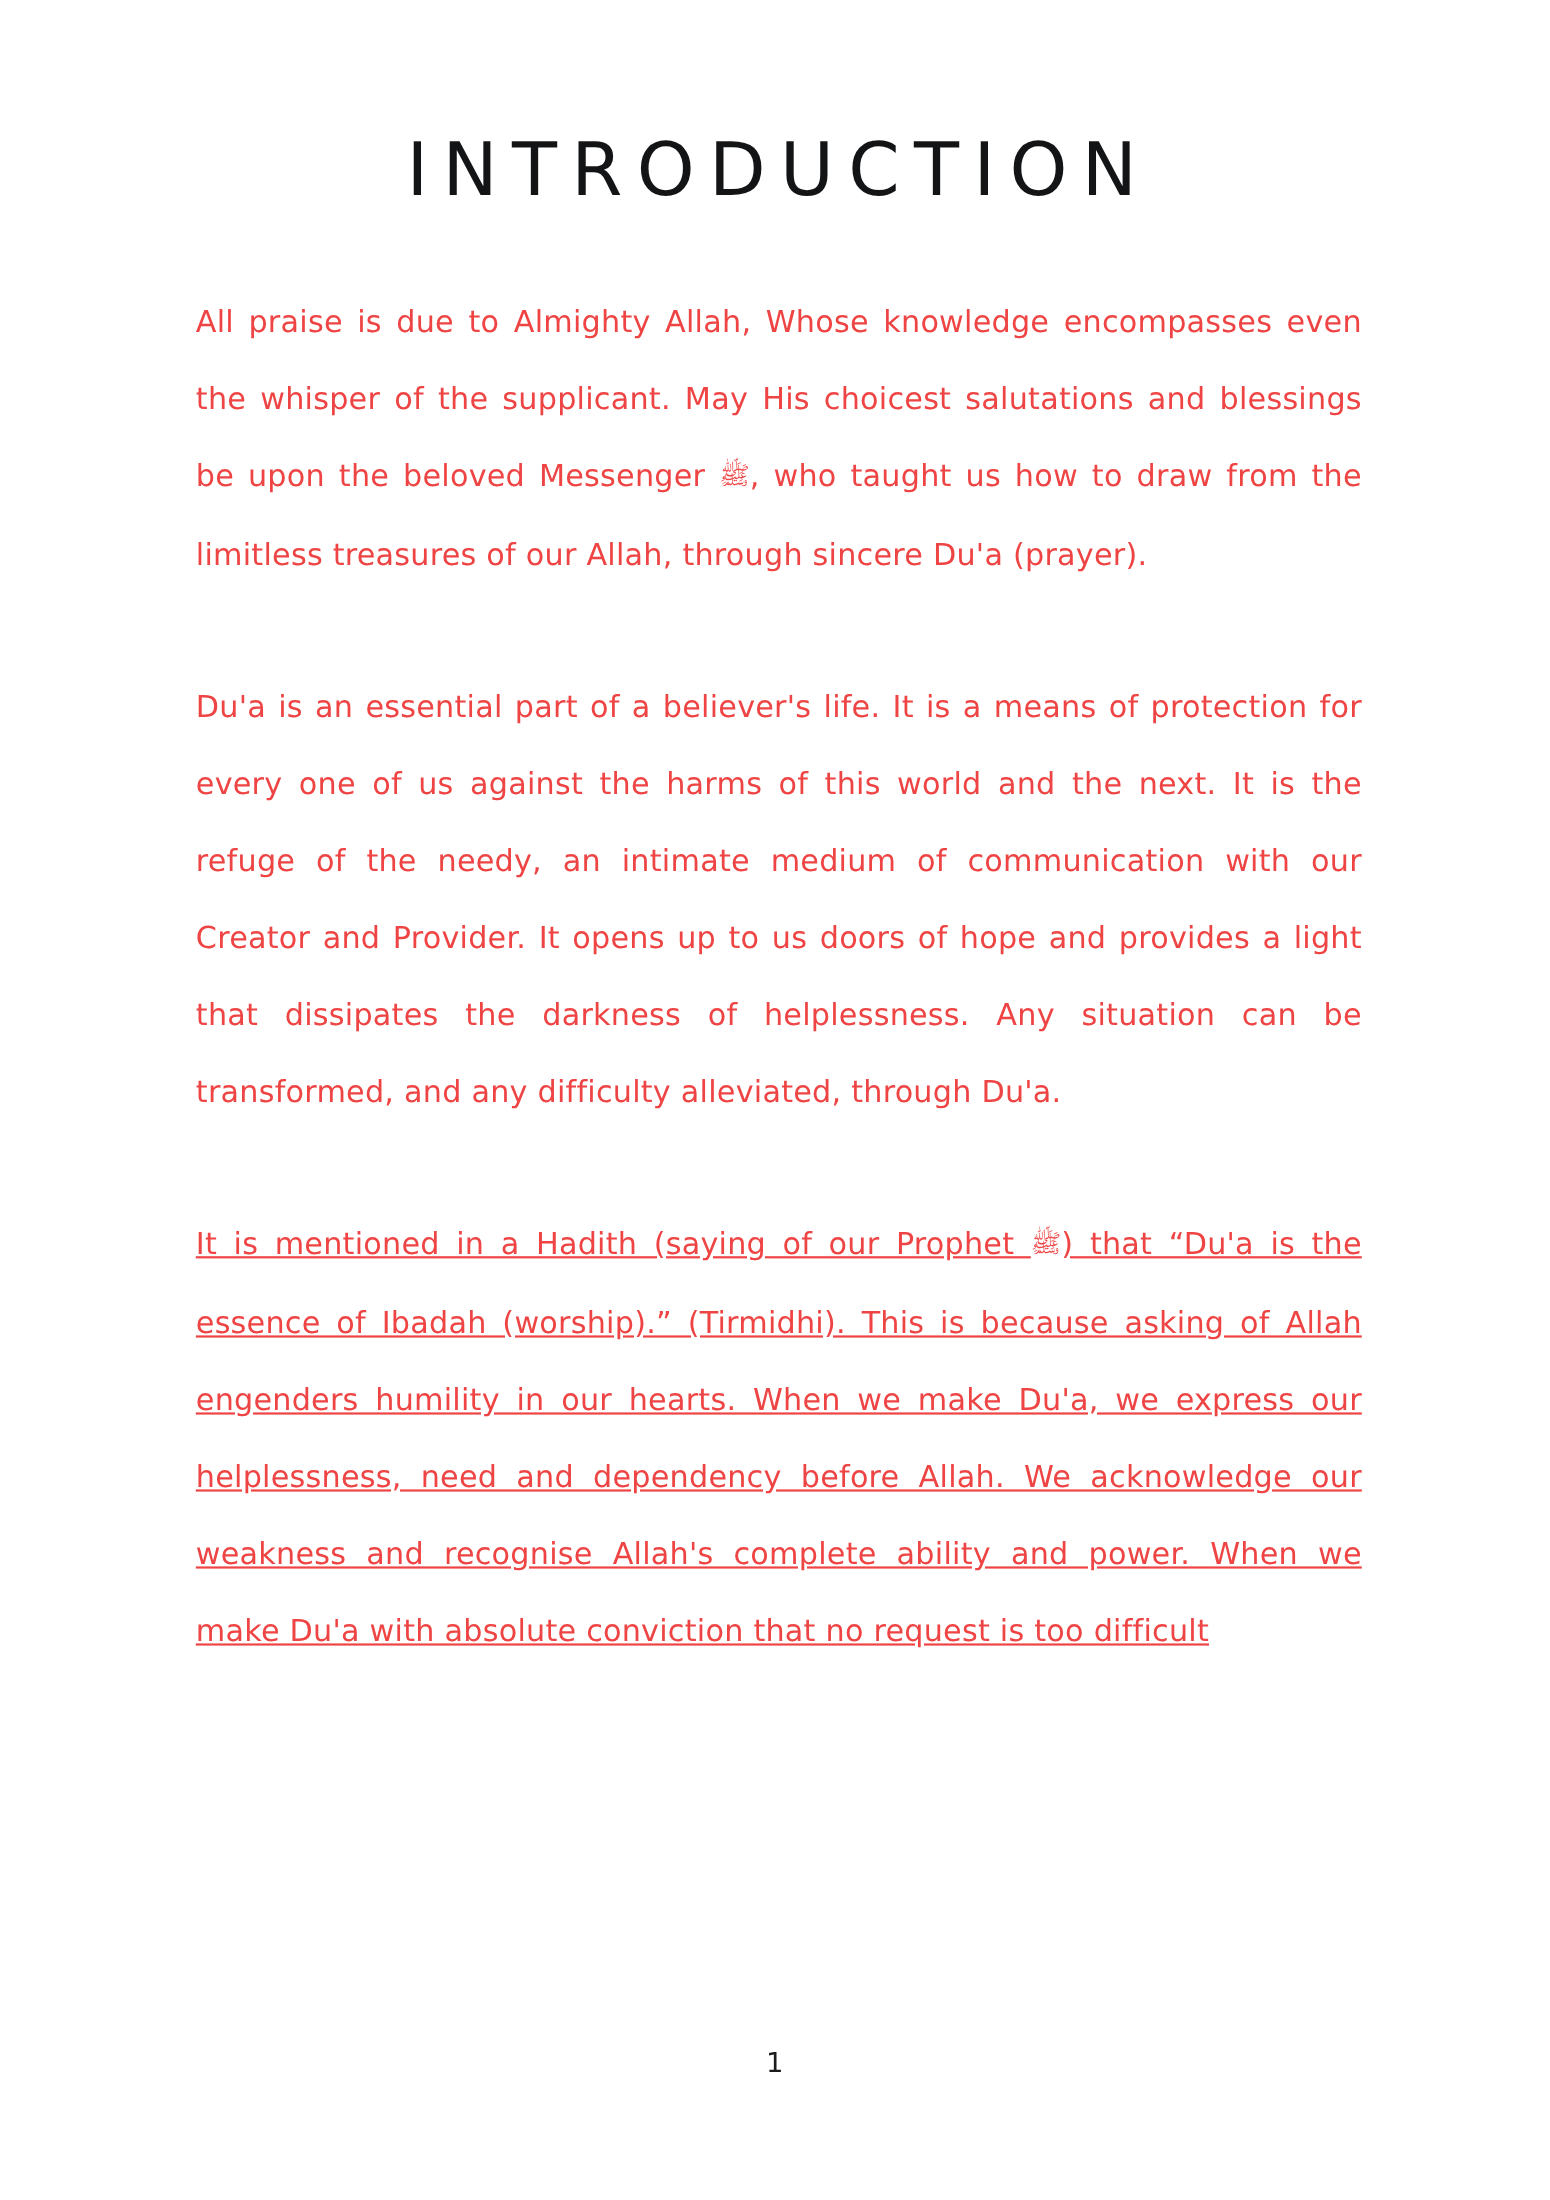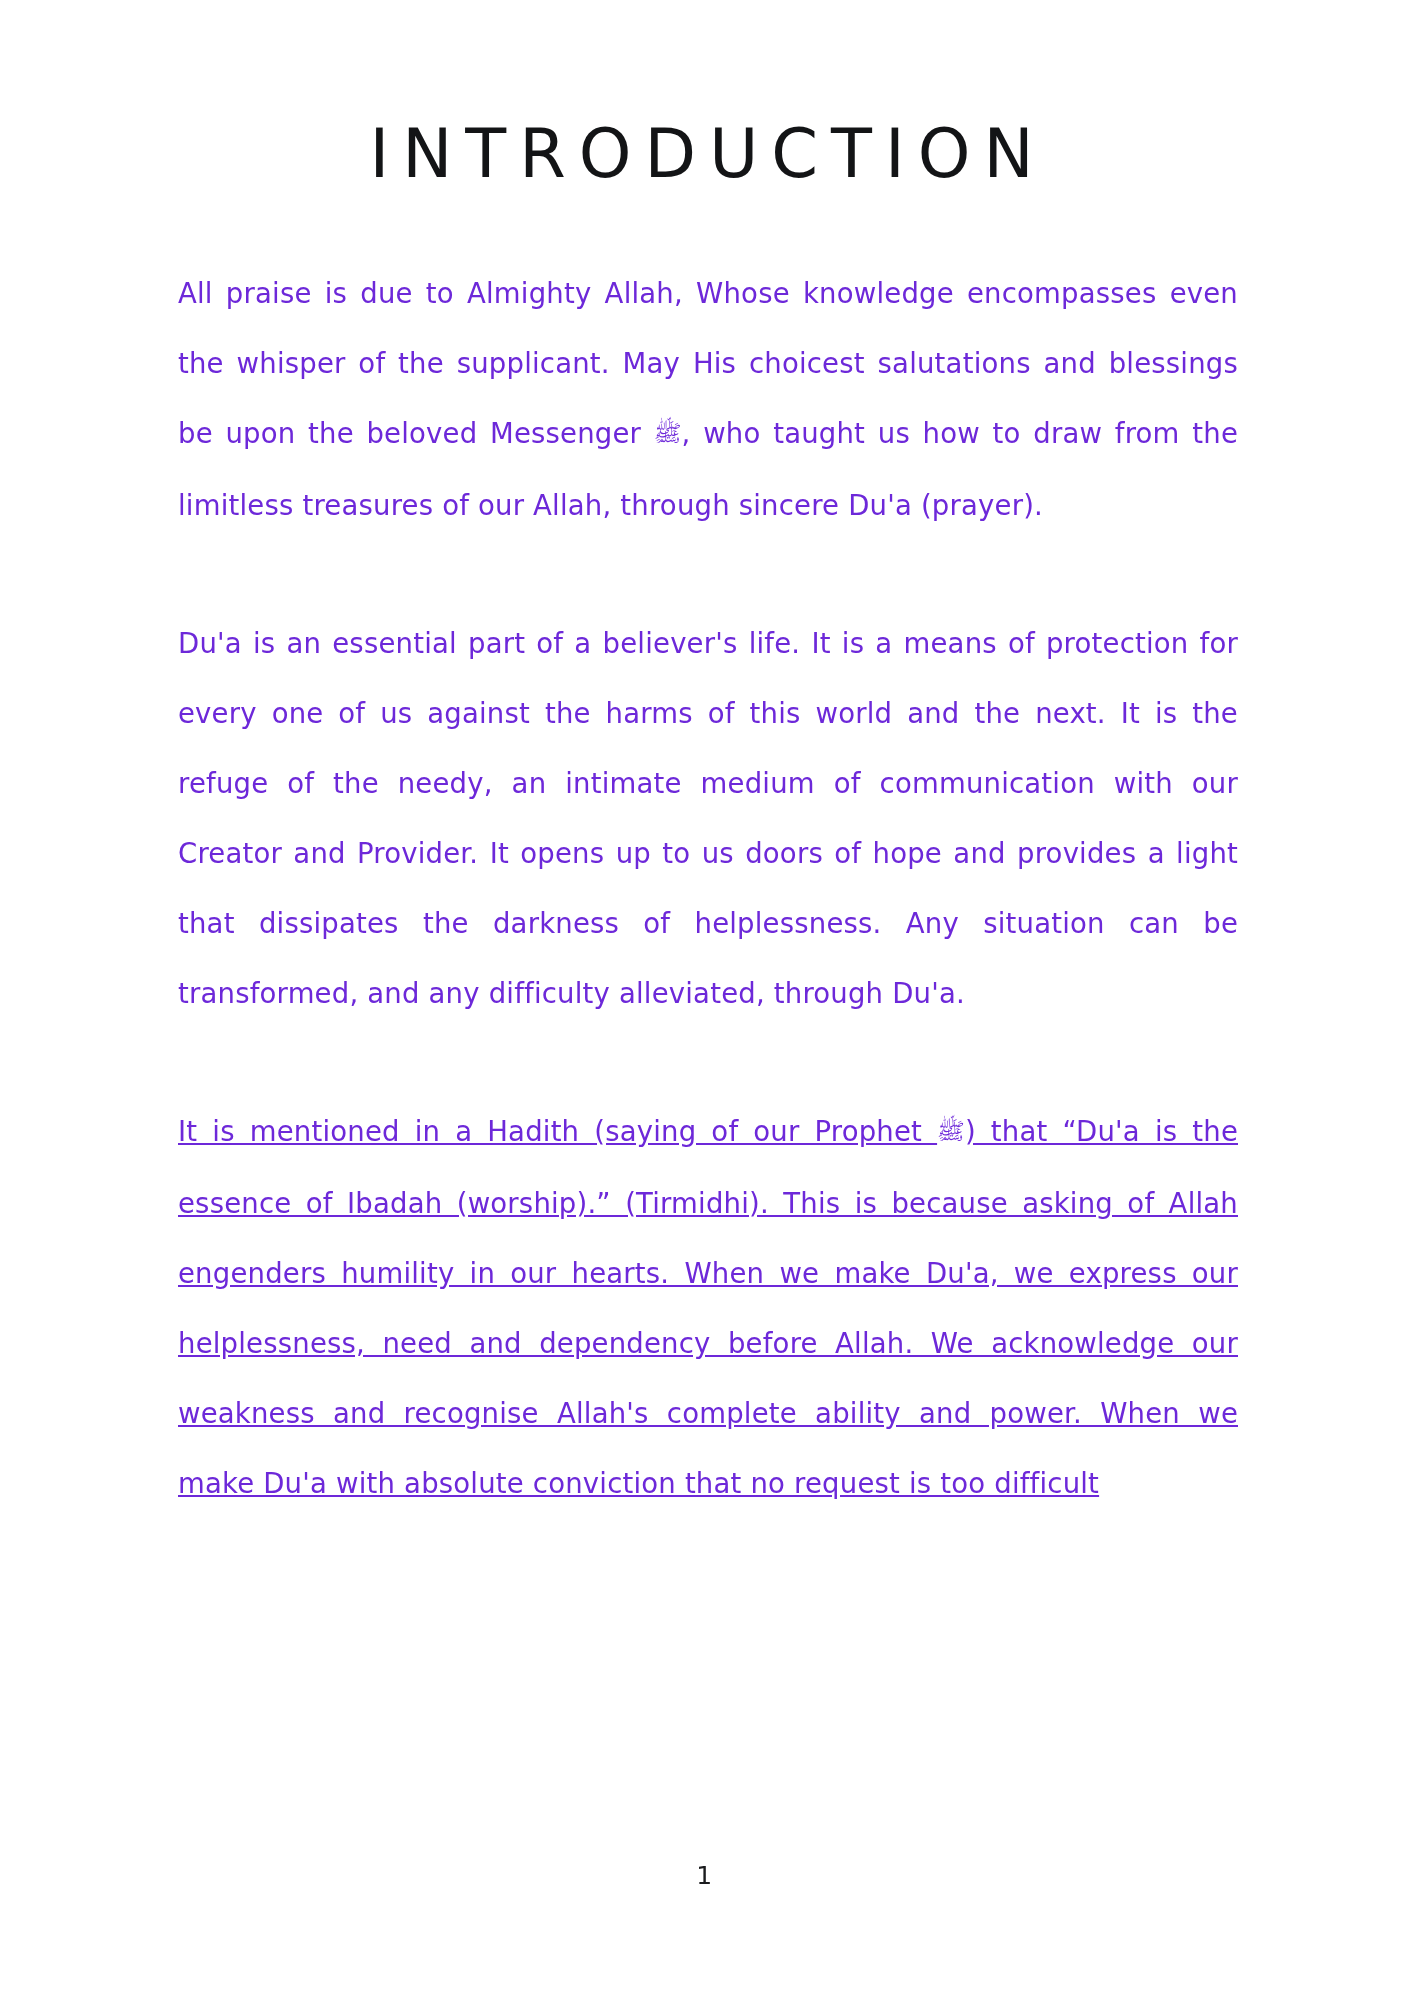--- a/index.html
+++ b/index.html
@@ -33,21 +33,21 @@
     color: #131416;
     margin: 0 0 66px 0;
     line-height: 1.1;
     white-space: nowrap;
   }
   .para {
     font-size: 27.5px;
     line-height: 70px;
     text-align: justify;
     text-justify: inter-word;
-    color: #6d28d9;
+    color: #ef4444;
     margin: 0 0 68px 0;
     letter-spacing: 0.2px;
   }
   .para:last-child {
     margin-bottom: 0;
     text-decoration: underline;
   }
   .sws {
     font-size: 23px;
     display: inline-block;

